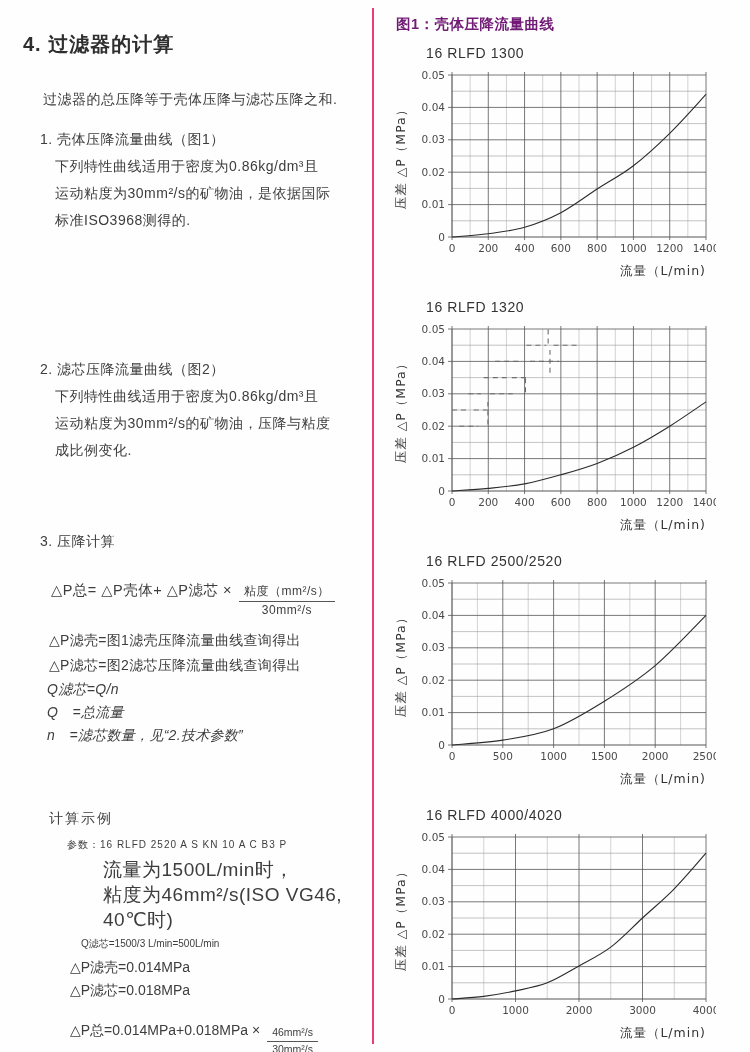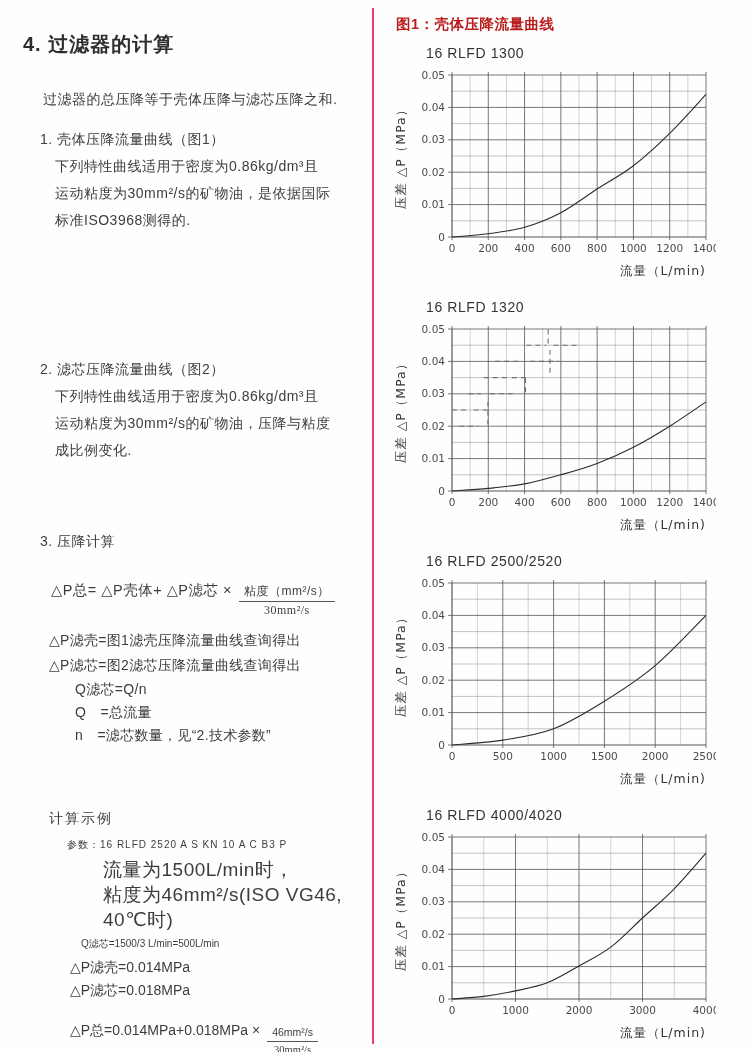--- a/index.html
+++ b/index.html
@@ -12,37 +12,37 @@
   .doc-title{font-size:20px;line-height:28px;font-weight:600;color:#2e2e2e;margin:0 0 28px 0;letter-spacing:1px;}
   .intro{font-size:14px;line-height:27px;margin:0 13px 13px 20px;letter-spacing:.5px;}
   .section{margin:0;}
   .sec-heading{font-size:14px;line-height:27px;margin:0 0 0 17px;letter-spacing:.5px;}
   .body-line{font-size:14px;line-height:27px;margin:0 0 0 32px;letter-spacing:.5px;}
   .sec1{margin-bottom:122px;}
   .sec2{margin-bottom:64px;}
   .formula-row{display:flex;align-items:center;font-size:14.5px;margin:8px 0 10px 28px;letter-spacing:.5px;}
   .frac{display:inline-flex;flex-direction:column;align-items:center;font-size:12px;line-height:1.3;margin-left:7px;color:#3d3d3d;margin-top:21px;}
   .frac .num{border-bottom:1px solid #555;padding:0 5px 1px;}
-  .frac .den{padding-top:1px;font-family:Liberation Serif, serif;}
+  .frac .den{padding-top:1px;}
   .frac.small{font-size:10.5px;}
   .calc-line{font-size:14px;line-height:25px;margin:0 0 0 26px;letter-spacing:.3px;}
-  .calc-line.indent{margin-left:52px;line-height:23px;}
+  .calc-line.indent{margin-left:24px;line-height:23px;font-style:italic;}
   .example{margin-top:58px;}
   .ex-heading{font-size:14px;line-height:27px;margin:0 0 0 26px;letter-spacing:2px;}
   .ex-param{font-size:10px;line-height:25px;margin:0 0 0 44px;letter-spacing:1px;}
   .ex-line{font-size:19px;line-height:25px;margin:0 0 0 80px;letter-spacing:.5px;}
   .ex-q{font-size:10px;line-height:24px;margin:0 0 0 58px;}
   .ex-dp{font-size:14px;line-height:23px;margin:0 0 0 47px;}
   .ex-total{display:flex;align-items:center;font-size:14px;margin:3px 0 2px 47px;}
   .ex-result{font-size:14px;line-height:24px;margin:2px 0 0 80px;}
   
   .divider{position:absolute;left:372px;top:8px;width:2px;height:1036px;background:#ee3a78;}
   
   .right-col{position:absolute;left:394px;top:14px;width:352px;}
-  .figure-caption{font-size:14.5px;font-weight:600;color:#b91c1c;line-height:21px;margin:0 0 8px 2px;letter-spacing:.5px;}
+  .figure-caption{font-size:14.5px;font-weight:600;color:#701a75;line-height:21px;margin:0 0 8px 2px;letter-spacing:.5px;}
   .chart-block{margin-bottom:14px;}
   .chart-title{font-size:14px;color:#333;line-height:20px;margin:0 0 2px 32px;letter-spacing:.6px;}
   svg text{font-family:"DejaVu Sans","Liberation Sans",sans-serif;}
   svg .tick{font-size:10.5px;fill:#4a4a4a;}
   svg .axis-label{font-size:12.5px;fill:#333;letter-spacing:1px;}
 </style>
 </head>
 <body>
 
 <div class="page">

